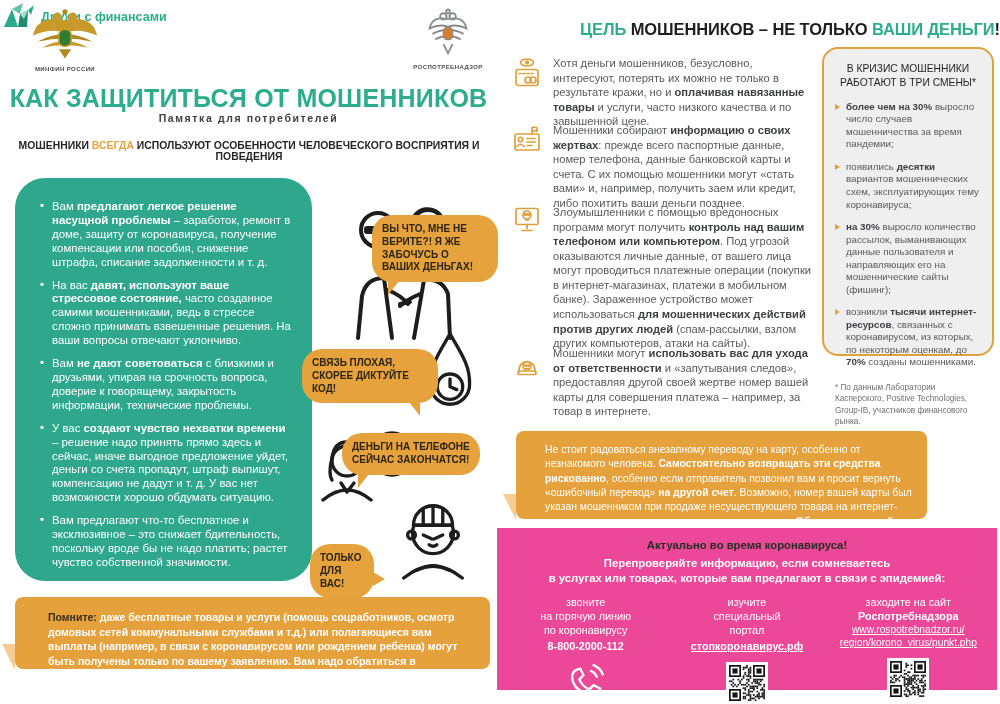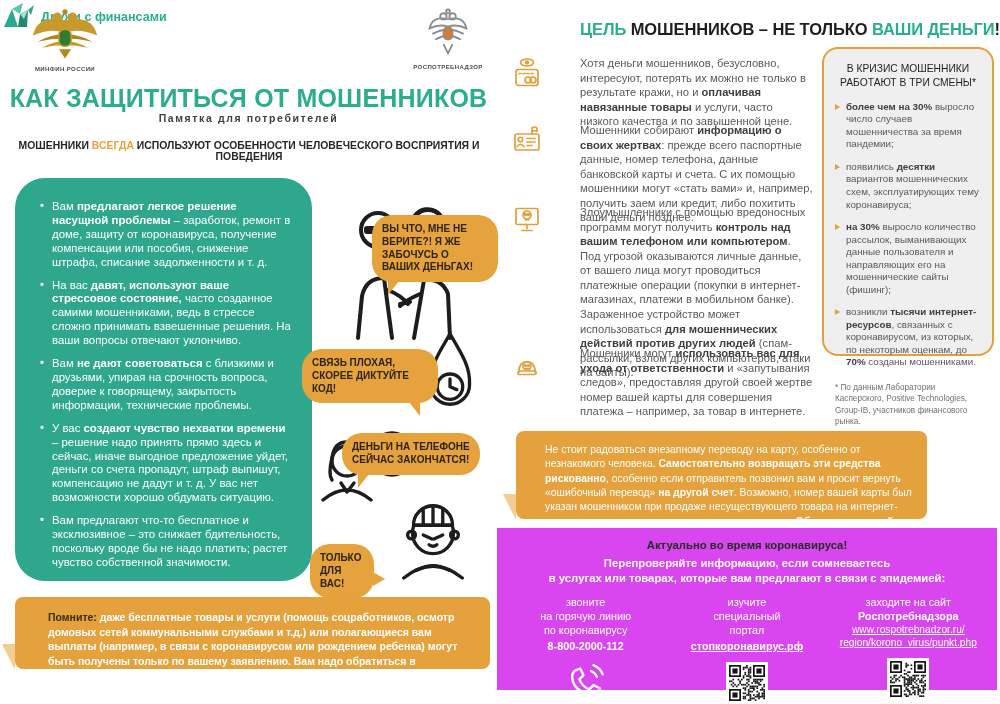--- a/index.html
+++ b/index.html
@@ -56,38 +56,38 @@
                   font-size:10.5px; font-weight:700; line-height:1.4; }
   #remember-box .rem-label { color:#3a2d15; }
 
   
   .r-title { position:absolute; left:497px; top:20px; width:503px; text-align:right;
              font-size:16.5px; font-weight:800; letter-spacing:-.1px; color:#1e1e1e; }
   .r-title .grn { color:#2cad8d; }
 
   .rp-par { position:absolute; left:512px; width:302px; display:flex; gap:9px; }
   .rp-par .ic { flex:0 0 32px; }
-  .rp-par .tx { font-size:11.2px; color:#58595b; line-height:1.3;margin-left:27px; }
+  .rp-par .tx { font-size:11.2px; color:#58595b; line-height:1.3; }
   .rp-par .tx b { color:#3e3f42; font-weight:700; }
   #rp-1 { top:56px; } #rp-2 { top:123px; } #rp-3 { top:205px; } #rp-4 { top:346px; }
 
   .sidebar { position:absolute; left:822px; top:47px; width:172px; height:309px;
              background:#efefef; border:2px solid #e2a23b; border-radius:16px; padding:13px 11px 8px; }
   .sidebar h3 { margin:0 0 11px; font-size:10.3px; font-weight:400; text-align:center; color:#1f1f1f; line-height:1.35; }
   .sb-item { position:relative; padding-left:11px; font-size:9.8px; color:#58595b; line-height:1.28; margin-bottom:10px; }
   .sb-item b { color:#3e3f42; font-weight:700; }
   .sb-item::before { content:""; position:absolute; left:0; top:3px; width:0; height:0;
                      border-left:5px solid #e2a23b; border-top:3.5px solid transparent; border-bottom:3.5px solid transparent; }
   .sb-foot { font-size:8.2px; color:#6f7072; line-height:1.4; margin-top:13px; }
 
   #transfer-box { left:516px; top:431px; width:411px; height:88px; padding:12px 13px 9px 29px;
                   font-size:10.4px; font-weight:400; line-height:1.38; }
   #transfer-box b { font-weight:700; }
 
-  .covid { position:absolute; left:497px; top:528px; width:500px; height:162px; background:#d946ef; color:#fff; }
+  .covid { position:absolute; left:497px; top:528px; width:500px; height:162px; background:#ec4899; color:#fff; }
   .c-title { text-align:center; font-weight:800; font-size:11.3px; color:#223024; margin-top:11px; }
   .c-sub { text-align:center; font-weight:700; font-size:11.3px; line-height:1.32; margin-top:5px; }
   .c-cols { display:flex; margin-top:9px; padding:0 8px; }
   .c-col { flex:1; text-align:center; font-size:10.8px; line-height:1.3; }
   .c-num { font-weight:800; margin-top:2px; }
   .c-link { font-weight:800; text-decoration:underline; color:#fff; display:inline-block; margin-top:2px; cursor:pointer; }
   .c-link2 { text-decoration:underline; color:#fff; font-size:10.2px; line-height:1.3; display:block; cursor:pointer; }
   .c-iconrow { margin-top:7px; height:46px; display:flex; justify-content:center; align-items:center; }
   .qr-box { width:42px; height:42px; background:#fff; display:flex; align-items:center; justify-content:center; }
 </style>

